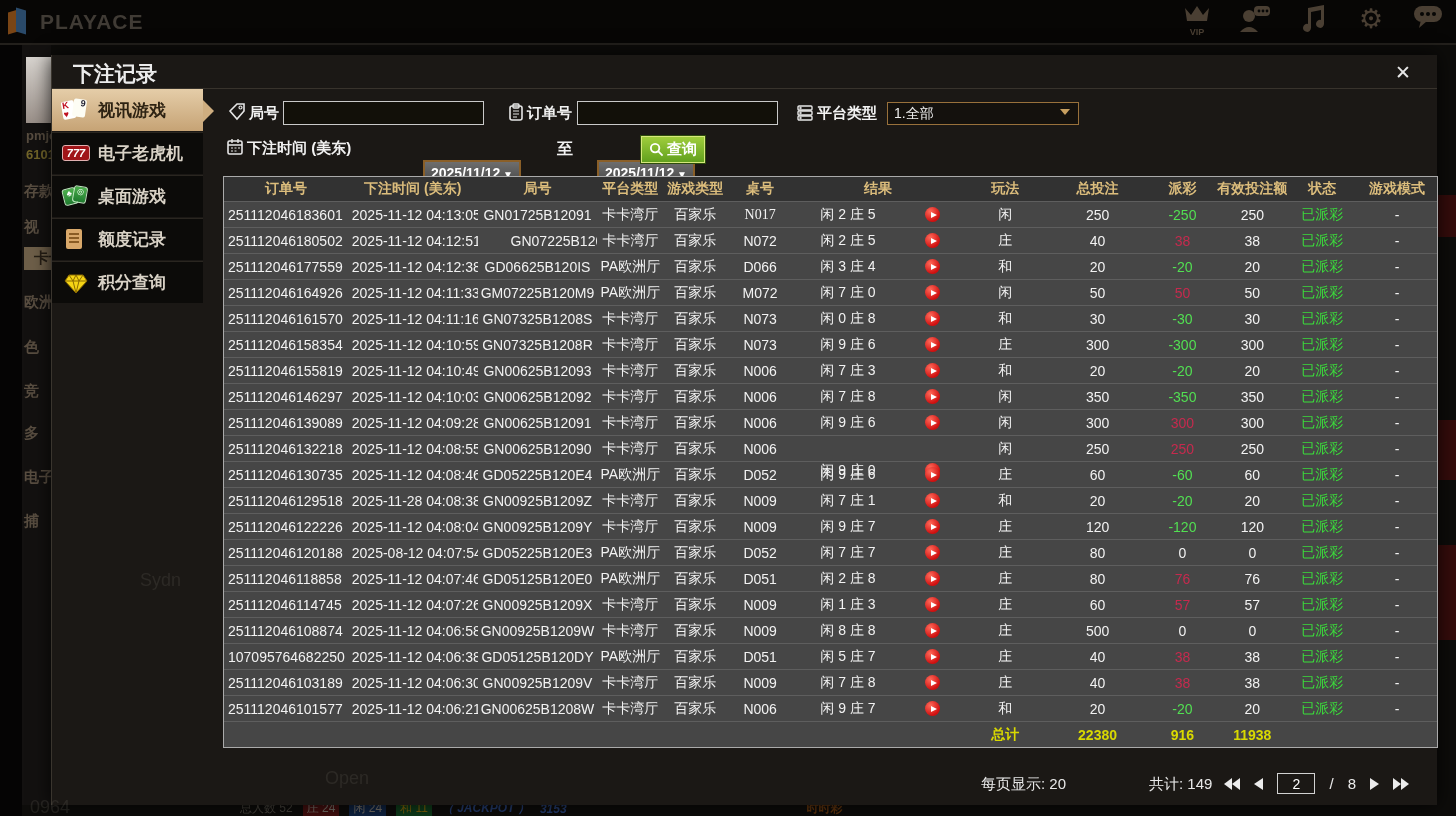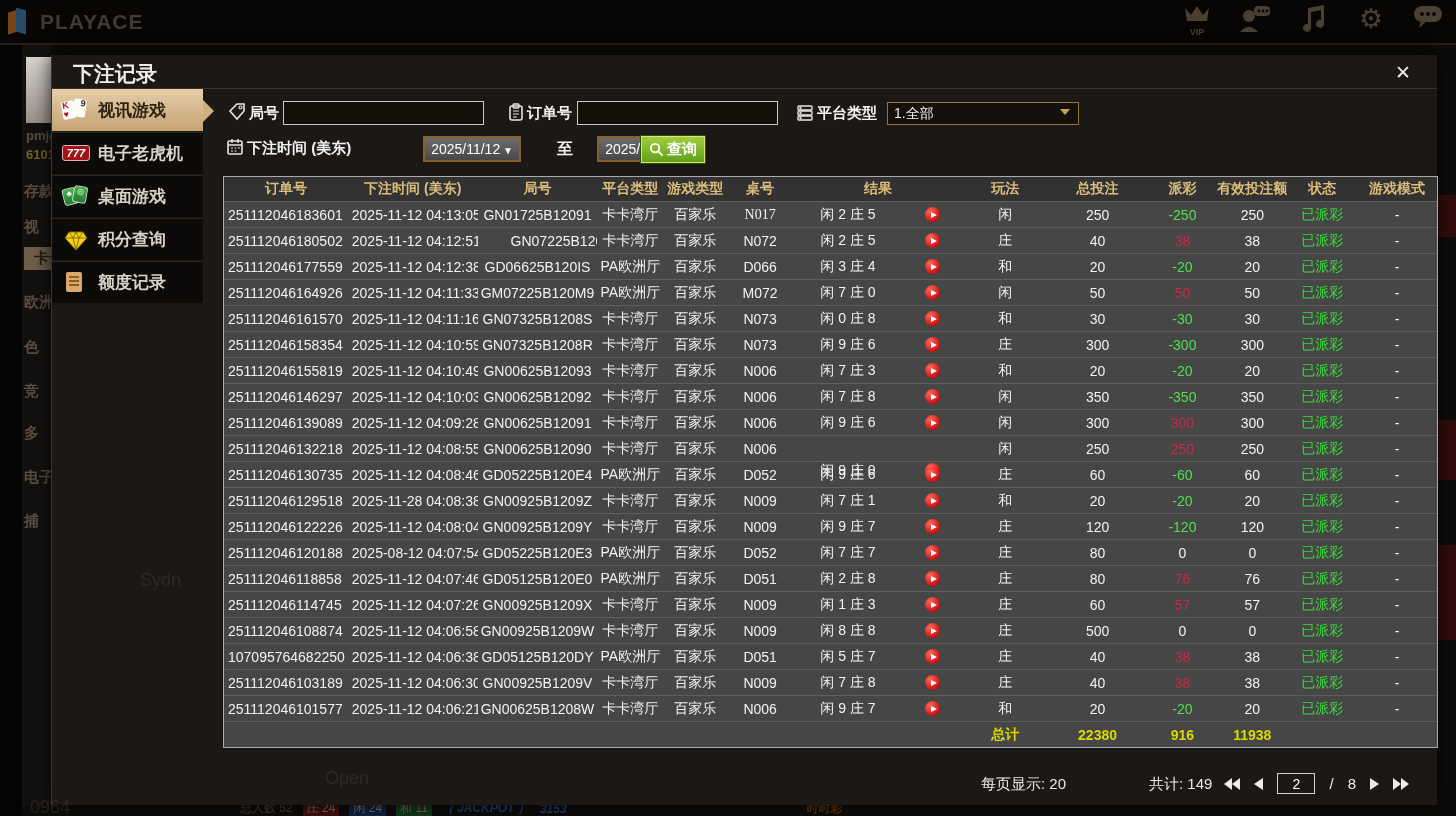--- a/index.html
+++ b/index.html
@@ -26,21 +26,21 @@
     background:
       radial-gradient(ellipse 22px 26px at 52% 46%, #c9ad97 60%, transparent 61%),
       radial-gradient(ellipse 30px 16px at 52% 92%, #3c3c40 60%, transparent 61%),
       linear-gradient(#d8d4cf, #9a9089);
   }
   #ticker { position:absolute; left:0; top:801px; width:1456px; height:15px; z-index:3; font-size:12px; display:flex; gap:10px; align-items:center; opacity:.5; }
   #ticker span { white-space:nowrap; }
   .tk-dim { color:#7a746a; }
   .tk-red { background:#7a1212; color:#d8cfc2; padding:0 4px; }
   .tk-blue { background:#123a7a; color:#d8cfc2; padding:0 4px; }
-  .tk-green { background:#0f6a2a; color:#fca5a5; padding:0 4px; }
+  .tk-green { background:#0f6a2a; color:#eab308; padding:0 4px; }
   .tk-jp { color:#3a6ad0; font-style:italic; font-weight:bold; }
   .tk-orange { color:#b05a10; font-weight:bold; }
   .bg-faint { position:absolute; z-index:11; color:#6a665e; opacity:.22; font-size:18px; }
   .bg-redblock { position:absolute; left:1437px; width:19px; z-index:1; background:#4a0d0d; opacity:.65; }
   .bg-tabbox { position:absolute; top:58px; height:28px; background:#201d19; opacity:.5; z-index:1; }
 
   
   #modal { position:absolute; left:51px; top:55px; width:1386px; height:750px; background:#1b1815; z-index:10; border-left:1px solid #3a352e; box-shadow:0 0 18px rgba(0,0,0,.8); }
   #modal-title { position:absolute; left:21px; top:5px; color:#ececec; font-size:21px; font-weight:bold; }
   #modal-close { position:absolute; right:22px; top:6px; color:#e8e8e8; font-size:19px; cursor:pointer; width:24px; text-align:center; }
@@ -59,21 +59,21 @@
   .gcard { position:absolute; width:14px; height:17px; background:linear-gradient(#4db04d,#1e7a2e); border:1px solid #bfe8bf; border-radius:3px; color:#fff; font-size:8px; text-align:center; }
   .docic { position:absolute; left:4px; top:3px; width:16px; height:20px; background:#d9a86a; border-radius:2px; }
   .docic i { position:absolute; left:3px; right:3px; height:2px; background:#8a5c24; }
 
   
   .flabel { position:absolute; color:#f2f2f2; font-size:15px; font-weight:bold; }
   .ficon { position:absolute; width:18px; height:18px; fill:none; stroke:#e6e6e6; }
   .txt-input { position:absolute; height:24px; background:#121009; border:1px solid #c9c9c9; color:#eee; font-size:13px; padding:0 5px; }
   .dd { position:absolute; height:23px; background:#14110d; border:1px solid #99713b; color:#ececec; font-size:14px; padding:2px 6px; cursor:pointer; }
   .dd .arr { position:absolute; right:8px; top:6px; border-top:6px solid #c8a060; border-left:5px solid transparent; border-right:5px solid transparent; }
-  .datebox { position:absolute; height:26px; background:linear-gradient(#6e6e6e,#474747); border:2px solid #8a5f28; color:#fff; font-weight:normal; font-size:14px; text-align:center; line-height:22px; cursor:pointer; }
+  .datebox { position:absolute; height:26px; background:linear-gradient(#6e6e6e,#474747); border:2px solid #8a5f28; color:#fff; font-weight:bold; font-size:14px; text-align:center; line-height:22px; cursor:pointer;margin-top:24px; }
   #search-btn { position:absolute; left:588px; top:80px; width:66px; height:29px; background:linear-gradient(#a2cf3d,#5f9f1c); border:1px solid #2e4d0c; outline:1px solid #d6e87c; outline-offset:-2px; color:#fff; font-size:15px; font-weight:bold; display:flex; align-items:center; justify-content:center; gap:3px; cursor:pointer; }
 
   
   #btable { position:absolute; left:171px; top:121px; width:1215px; border:1px solid #aaa; }
   .trow { display:flex; background:#464646; border-top:1px solid #5e5e5e; height:26px; align-items:center; color:#f2f2f2; font-size:14px; }
   .trow:first-child { border-top:none; }
   .trow.thead { background:#323232; height:24px; color:#dcbd7c; font-weight:bold; }
   .tc { text-align:center; overflow:hidden; white-space:nowrap; }
   .tc.l { text-align:left; padding-left:4px; }
   .res-wrap { display:flex; align-items:center; }
@@ -202,36 +202,36 @@
       </div>
       <div class="menu-item">
         <span class="mi-icon">
           <span class="gcard" style="left:1px;top:5px;transform:rotate(-14deg);">♣</span>
           <span class="gcard" style="left:11px;top:3px;transform:rotate(10deg);">◎</span>
         </span>
         <span>桌面游戏</span>
       </div>
       <div class="menu-item">
         <span class="mi-icon">
+          <span class="docic">
+            <i style="top:4px;"></i>
+            <i style="top:8px;"></i>
+            <i style="top:12px;"></i>
+          </span>
+        </span>
+        <span>额度记录</span>
+      </div>
+      <div class="menu-item">
+        <span class="mi-icon">
           <svg width="26" height="26" viewBox="0 0 26 26" style="position:absolute;left:1px;top:1px;">
             <path d="M6 5 L20 5 L24 11 L13 23 L2 11 Z" fill="#f5d415" stroke="#8a6a00"></path>
             <path d="M6 5 L10 11 L13 5 L16 11 L20 5 M2 11 L24 11 M10 11 L13 23 L16 11" stroke="#8a6a00" fill="none"></path>
           </svg>
         </span>
         <span>积分查询</span>
-      </div>
-      <div class="menu-item">
-        <span class="mi-icon">
-          <span class="docic">
-            <i style="top:4px;"></i>
-            <i style="top:8px;"></i>
-            <i style="top:12px;"></i>
-          </span>
-        </span>
-        <span>额度记录</span>
       </div>
     </div>
 
   <svg class="ficon" style="left:176px;top:48px;" viewBox="0 0 18 18">
       <path d="M2 8 L9 1 L16 1 L16 8 L9 16 L2 8 Z" stroke-width="1.6"></path>
       <circle cx="12.5" cy="4.5" r="1.5" stroke-width="1.2"></circle>
     </svg>
   <div class="flabel" style="left:197px;top:49px;">局号</div>
   <input class="txt-input" style="left: 231px; top: 46px; width: 201px;" value="">
 

